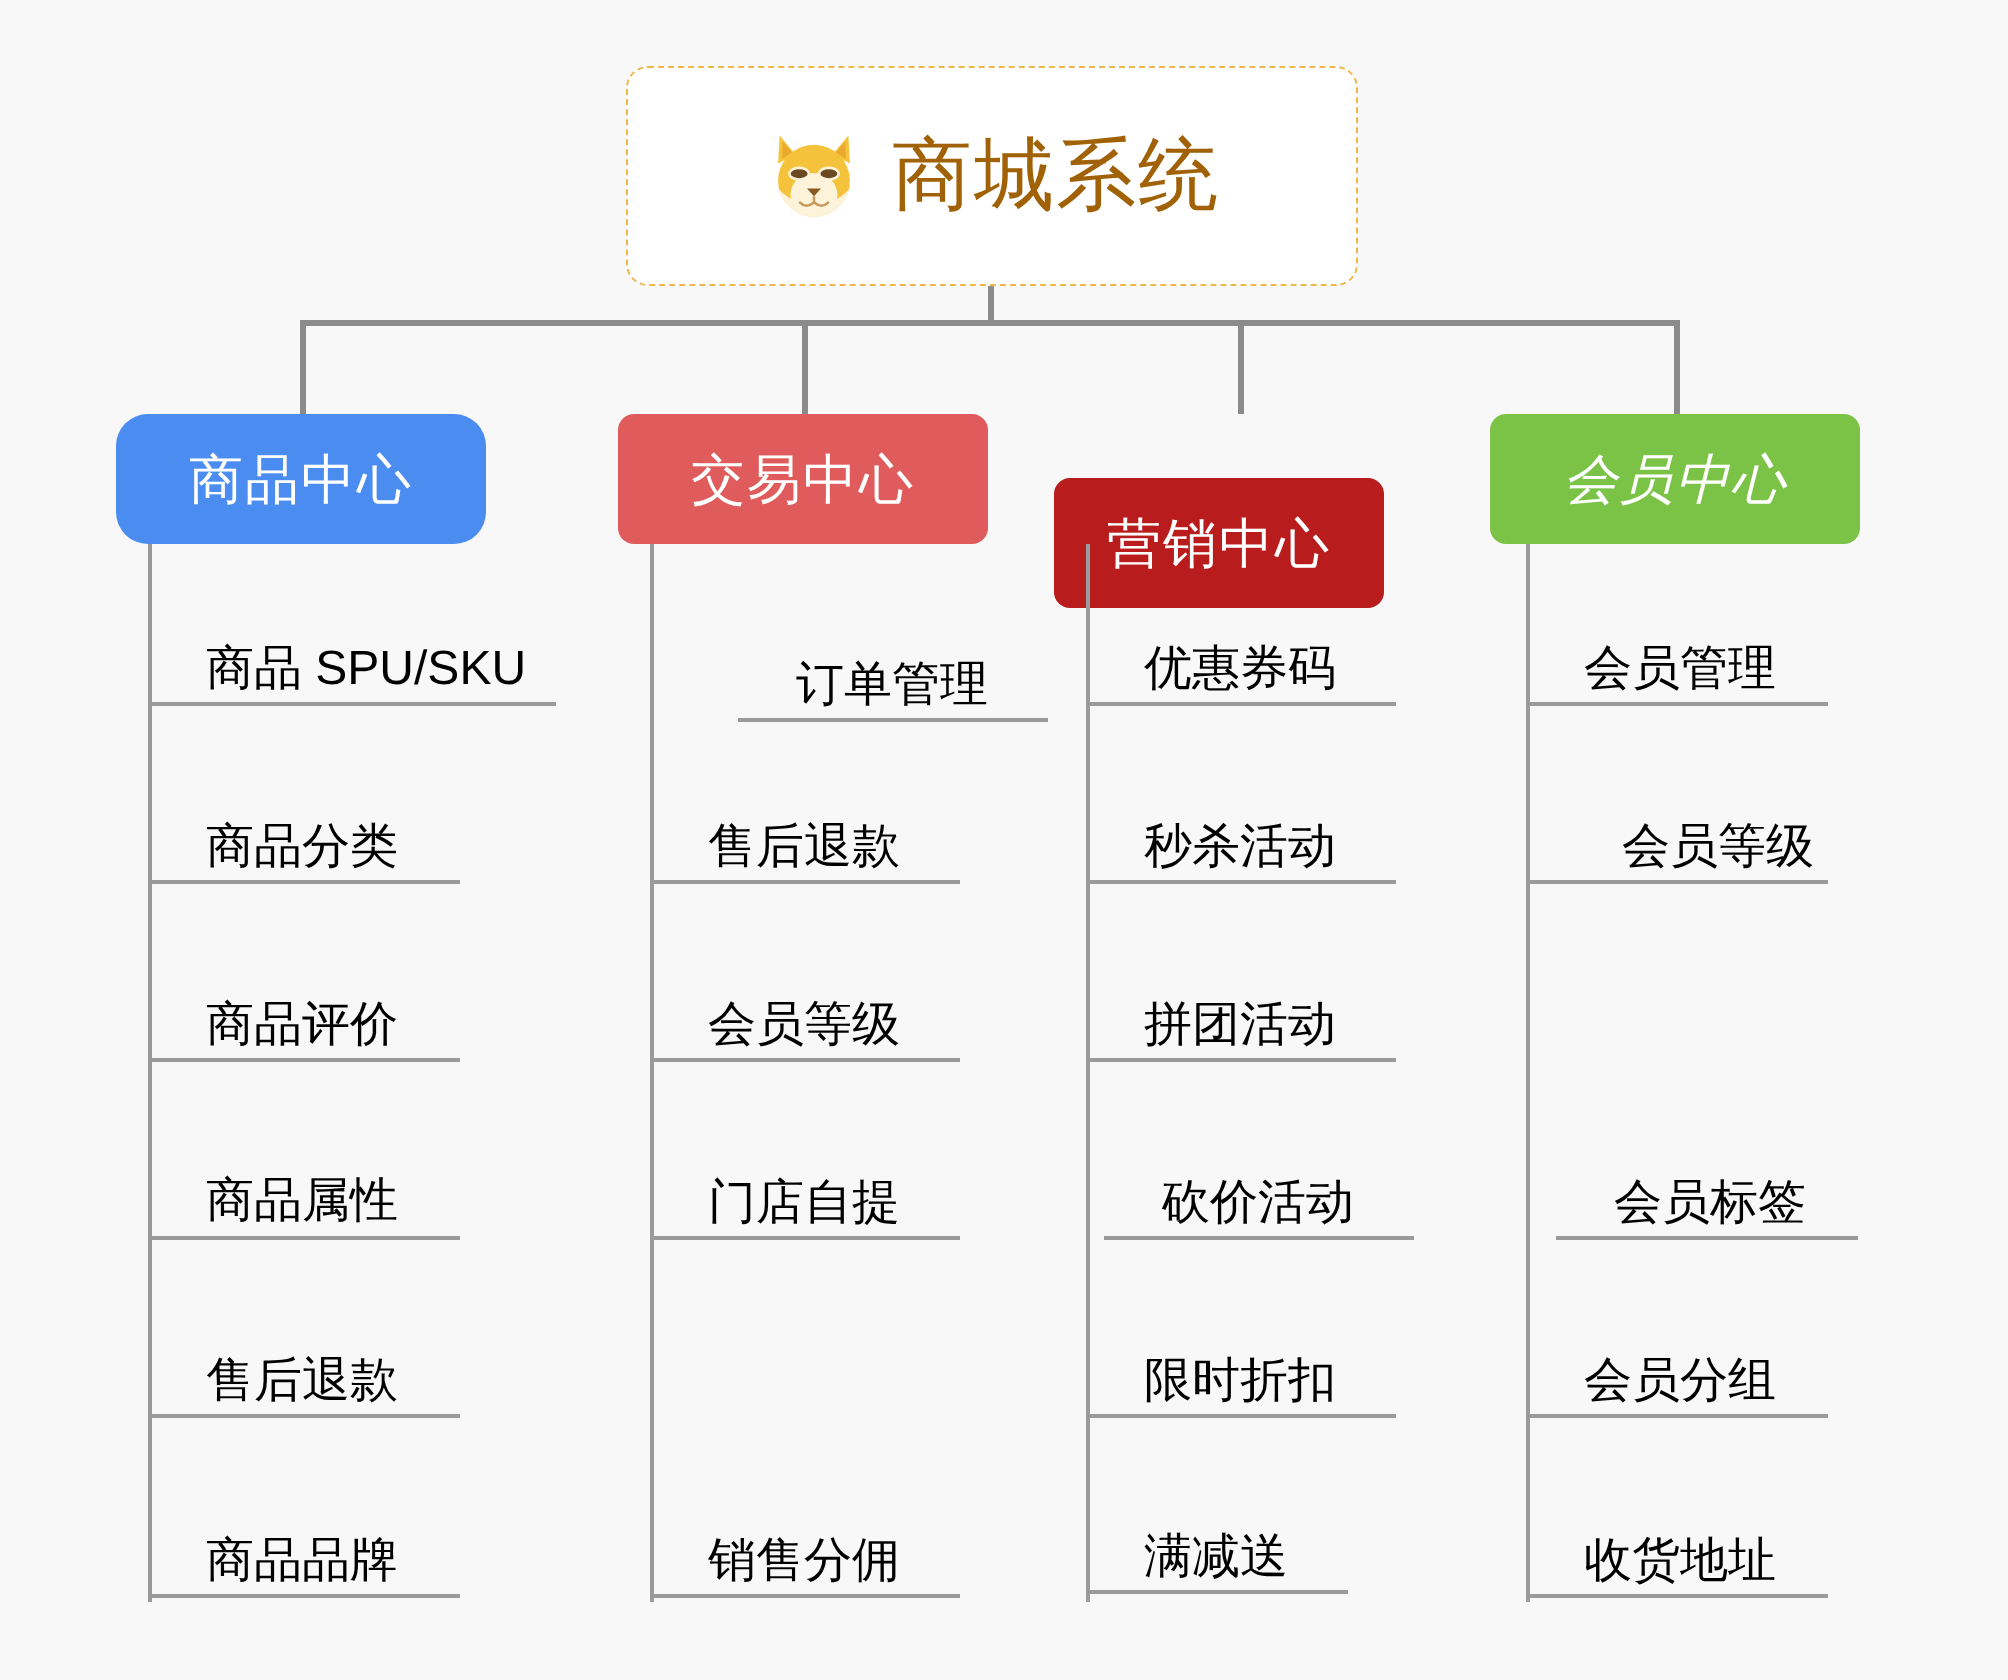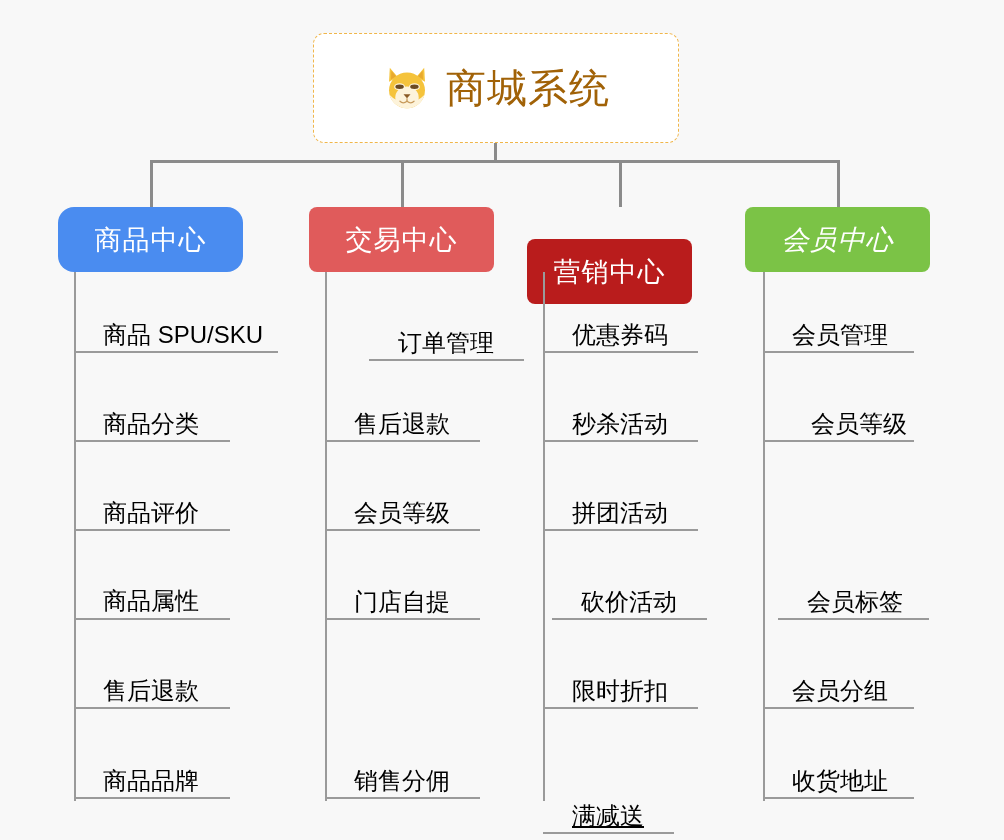--- a/index.html
+++ b/index.html
@@ -183,21 +183,21 @@
   </div>
   <div class="leaf" style="left:543px; top:479px; width:155px;">
     <span class="leaf-label">拼团活动</span>
   </div>
   <div class="leaf" style="left:552px; top:568px; width:155px;">
     <span class="leaf-label">砍价活动</span>
   </div>
   <div class="leaf" style="left:543px; top:657px; width:155px;">
     <span class="leaf-label">限时折扣</span>
   </div>
-  <div class="leaf" style="left:543px; top:782px; width:131px;text-decoration:underline;">
+  <div class="leaf" style="left:543px; top:745px; width:131px;">
     <span class="leaf-label">满减送</span>
   </div>
 
   <div class="cat-header" style="left:745px; top:207px; width:185px; background:#7bc346;font-style:italic;">
     <span>会员中心</span>
   </div>
   <div class="spine" style="left:763px; top:272px; height:529px;"></div>
   <div class="leaf" style="left:763px; top:301px; width:151px;">
     <span class="leaf-label">会员管理</span>
   </div>

